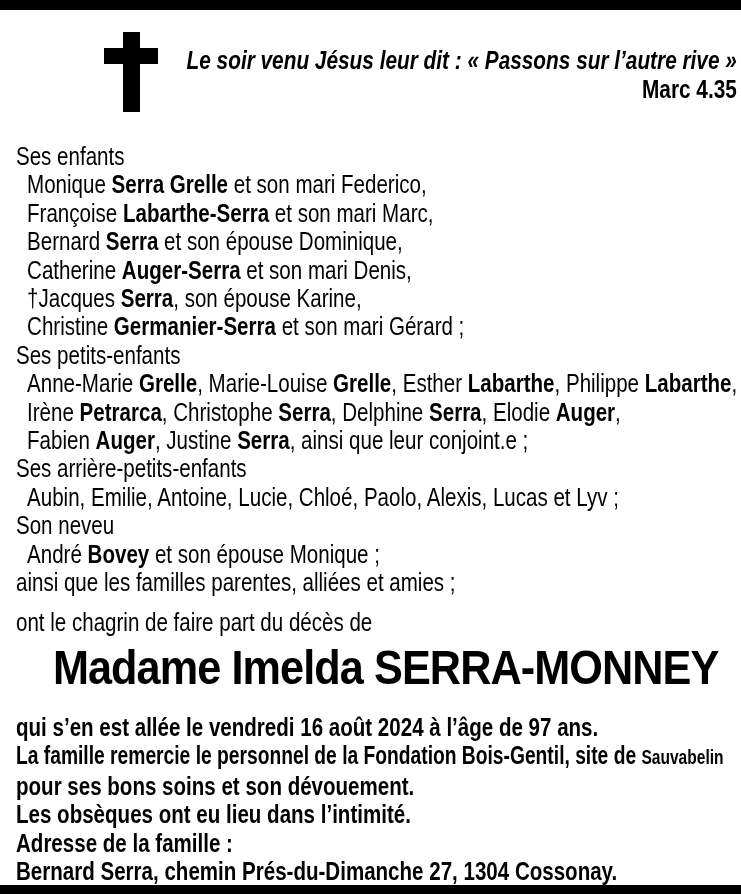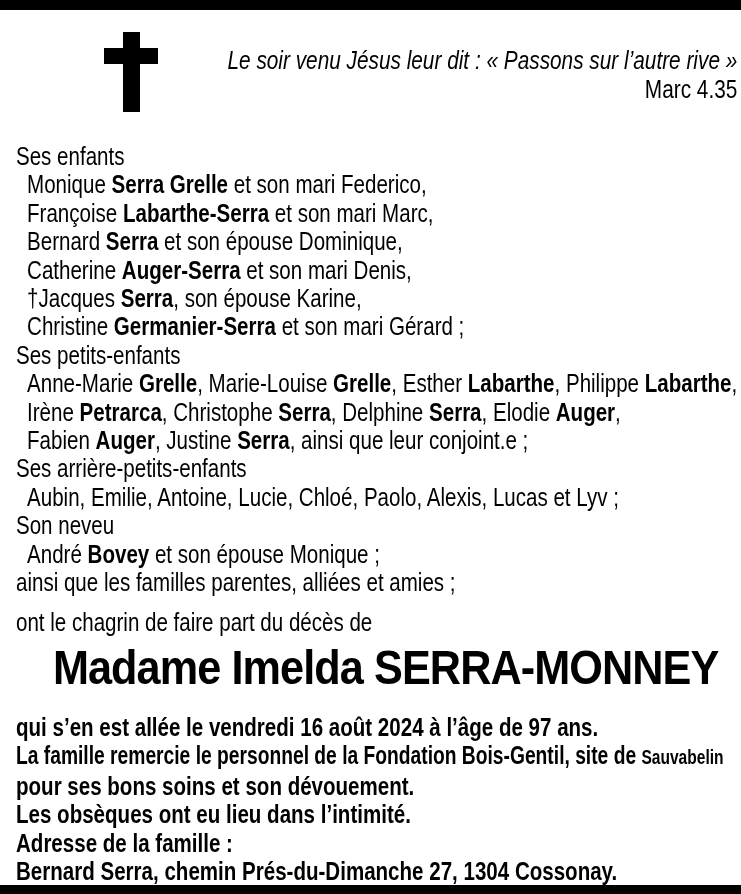--- a/index.html
+++ b/index.html
@@ -18,20 +18,21 @@
   
   .cross { position: absolute; left: 104px; top: 32px; width: 54px; height: 80px; }
   .cross-v { position: absolute; left: 19px; top: 0; width: 17px; height: 80px; background: #000; }
   .cross-h { position: absolute; left: 0; top: 16px; width: 54px; height: 16px; background: #000; }
 
   
   .epitaph {
     position: absolute; top: 46px; right: 4px;
     font-size: 26px; line-height: 29px;
     text-align: right;
+    font-weight: bold;
   }
   .epitaph div { transform: scaleX(0.8); transform-origin: 100% 50%; white-space: nowrap; }
   .epitaph .l1 { font-style: italic; }
 
   
   .main { position: absolute; left: 16px; top: 142px; width: 738px; }
   .ln {
     font-size: 26px; line-height: 28.4px;
     white-space: nowrap;
     transform: scaleX(0.79); transform-origin: 0 50%;

